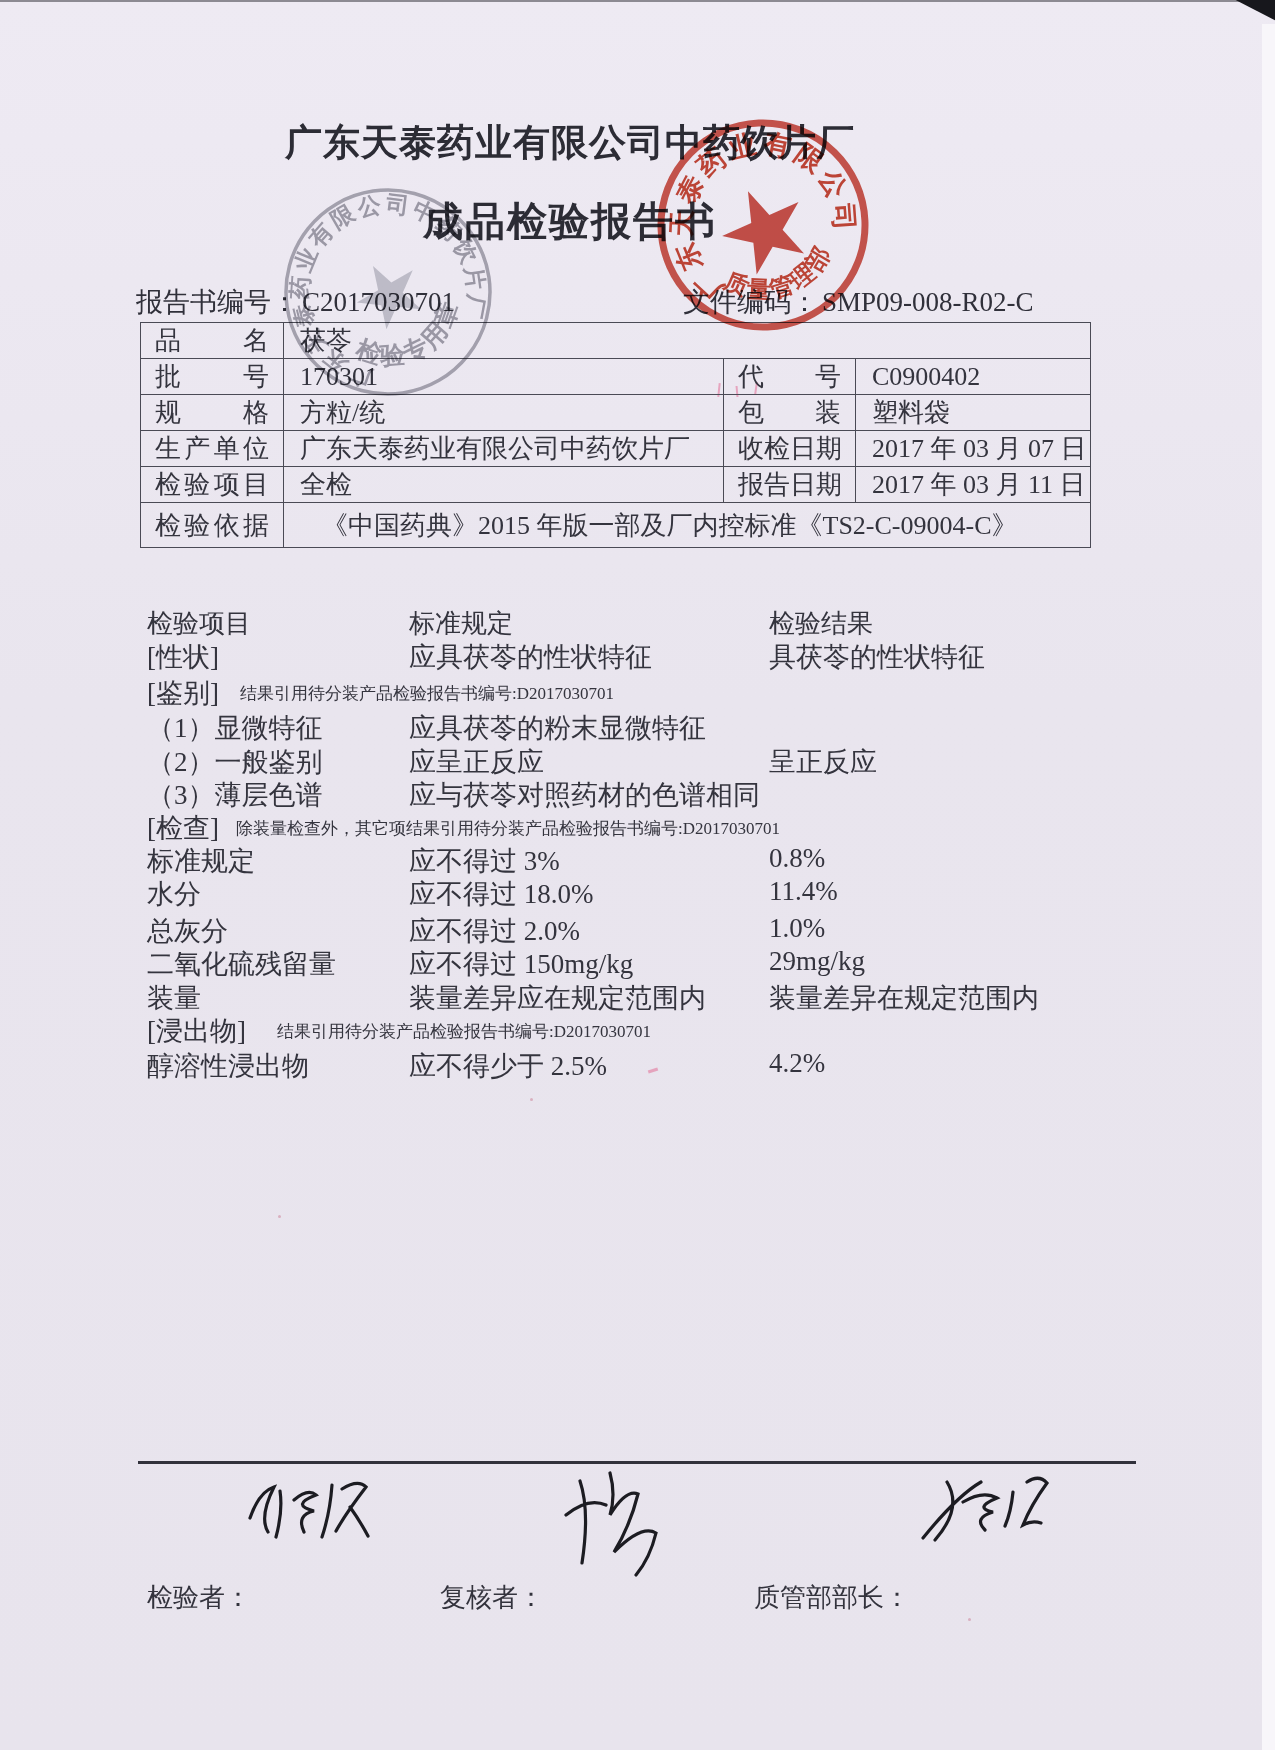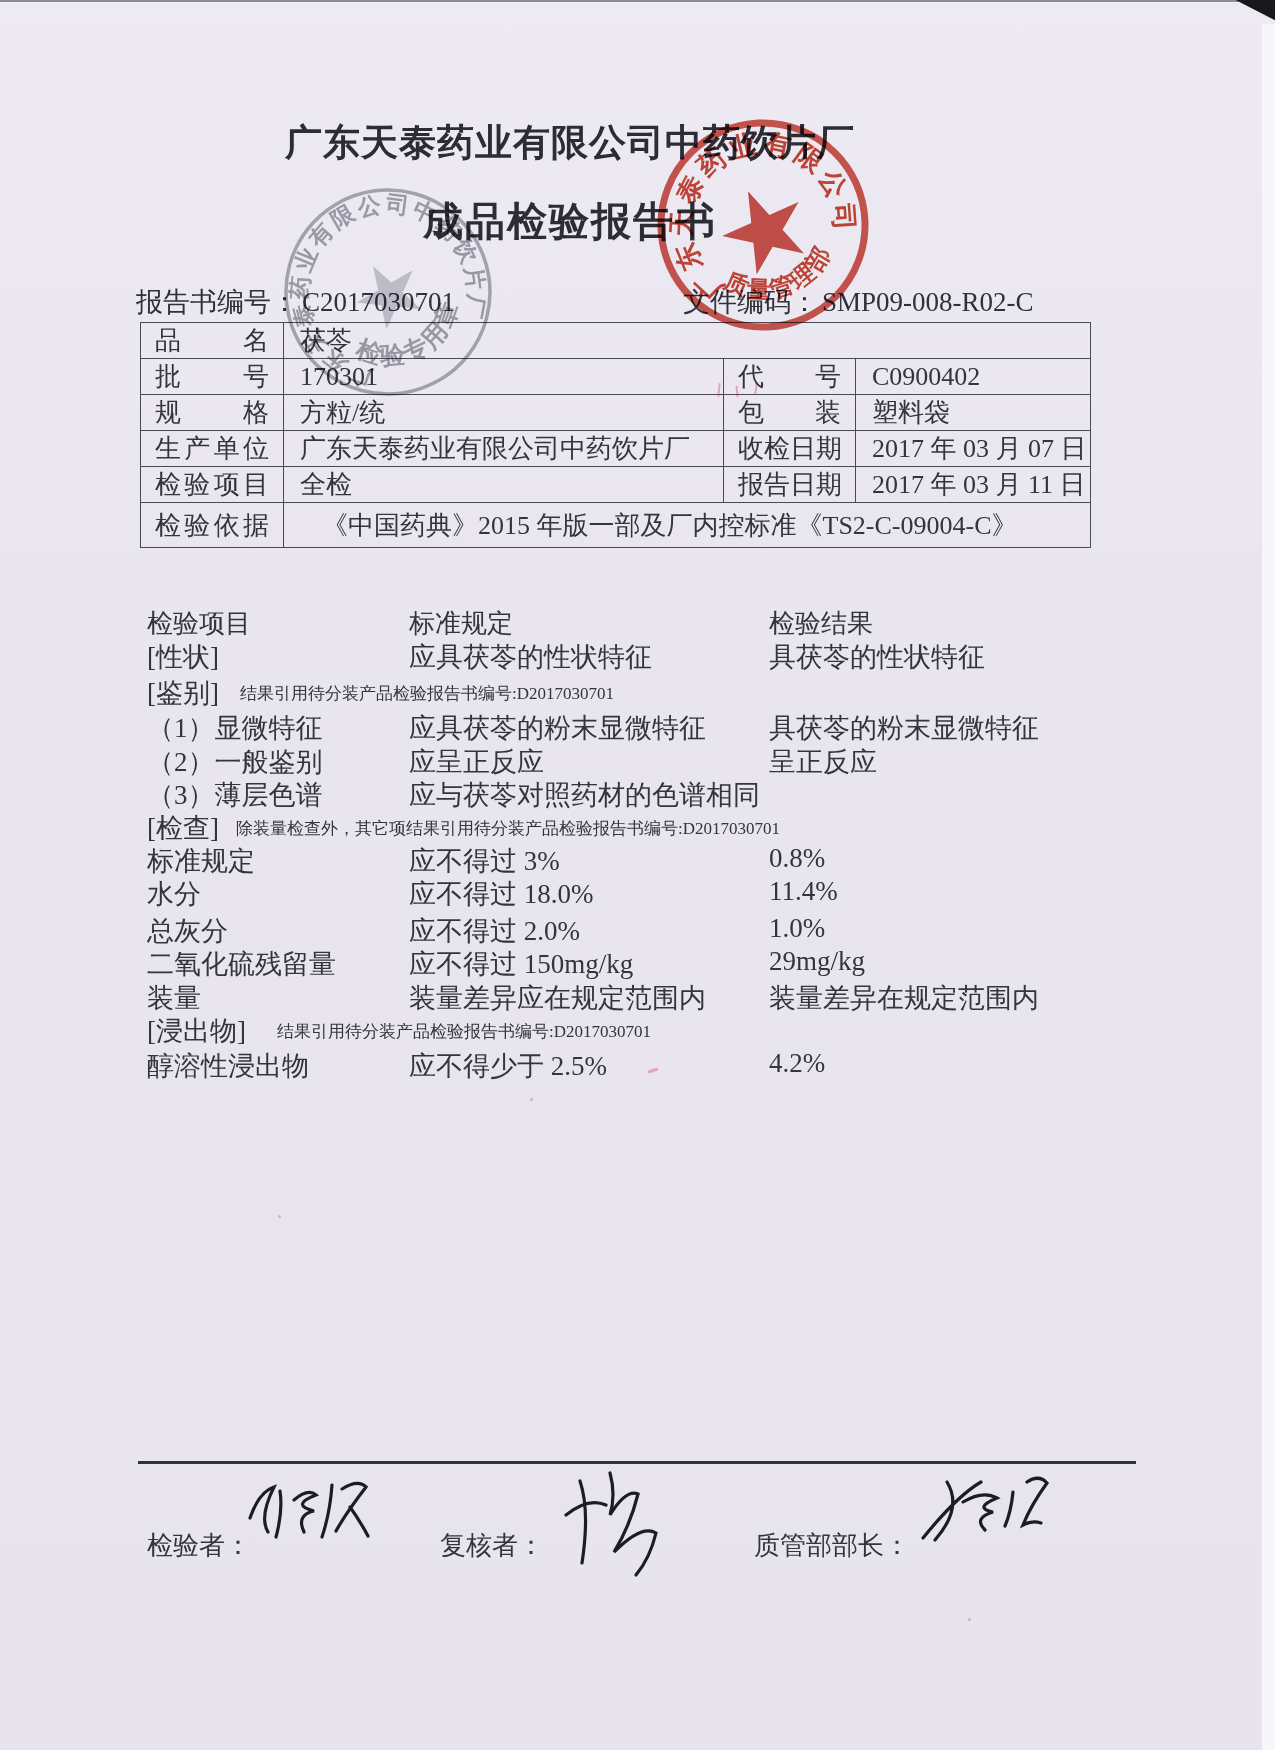--- a/index.html
+++ b/index.html
@@ -41,21 +41,21 @@
   .rrow{position:absolute;left:0;width:1275px;height:38px;font-size:27px;color:#34343e;}
   .rrow .c1{position:absolute;left:147px;white-space:nowrap;}
   .rrow .c2{position:absolute;left:409px;white-space:nowrap;}
   .rrow .c3{position:absolute;left:769px;white-space:nowrap;}
   .rrow .note{position:absolute;top:7px;font-size:17px;white-space:nowrap;text-align:right;}
 
   
   .conclusion{position:absolute;left:147px;top:1429px;font-size:26px;font-weight:bold;
     white-space:nowrap;color:#2e2e38;}
   .conclusion-rule{position:absolute;left:138px;top:1461px;width:998px;height:3px;background:#31313b;}
-  .sig-label{position:absolute;top:1528px;font-size:26px;white-space:nowrap;color:#33333d;}
+  .sig-label{position:absolute;top:1580px;font-size:26px;white-space:nowrap;color:#33333d;}
   #inspector-label{left:147px;}
   #reviewer-label{left:440px;}
   #qa-label{left:754px;}
   .sig{position:absolute;}
   .sig path{stroke:#1c1c22;stroke-width:3.2;fill:none;stroke-linecap:round;}
 
   
   .stamp{position:absolute;mix-blend-mode:multiply;}
   #red-stamp{left:650px;top:112px;transform:rotate(-24deg);opacity:.92;}
   #gray-stamp{left:278px;top:182px;transform:rotate(-30deg);opacity:.85;}
@@ -143,21 +143,20 @@
     <span class="c2">应具茯苓的性状特征</span>
     <span class="c3">具茯苓的性状特征</span>
   </div>
   <div class="rrow" style="top:675px">
     <span class="c1">[鉴别]</span>
     <span class="note" style="left:240px">结果引用待分装产品检验报告书编号:D2017030701</span>
   </div>
   <div class="rrow" style="top:710px">
     <span class="c1">（1）显微特征</span>
     <span class="c2">应具茯苓的粉末显微特征</span>
-    <span class="c3">具茯苓的粉末显微特征</span>
   </div>
   <div class="rrow" style="top:744px">
     <span class="c1">（2）一般鉴别</span>
     <span class="c2">应呈正反应</span>
     <span class="c3">呈正反应</span>
   </div>
   <div class="rrow" style="top:777px">
     <span class="c1">（3）薄层色谱</span>
     <span class="c2">应与茯苓对照药材的色谱相同</span>
   </div>

